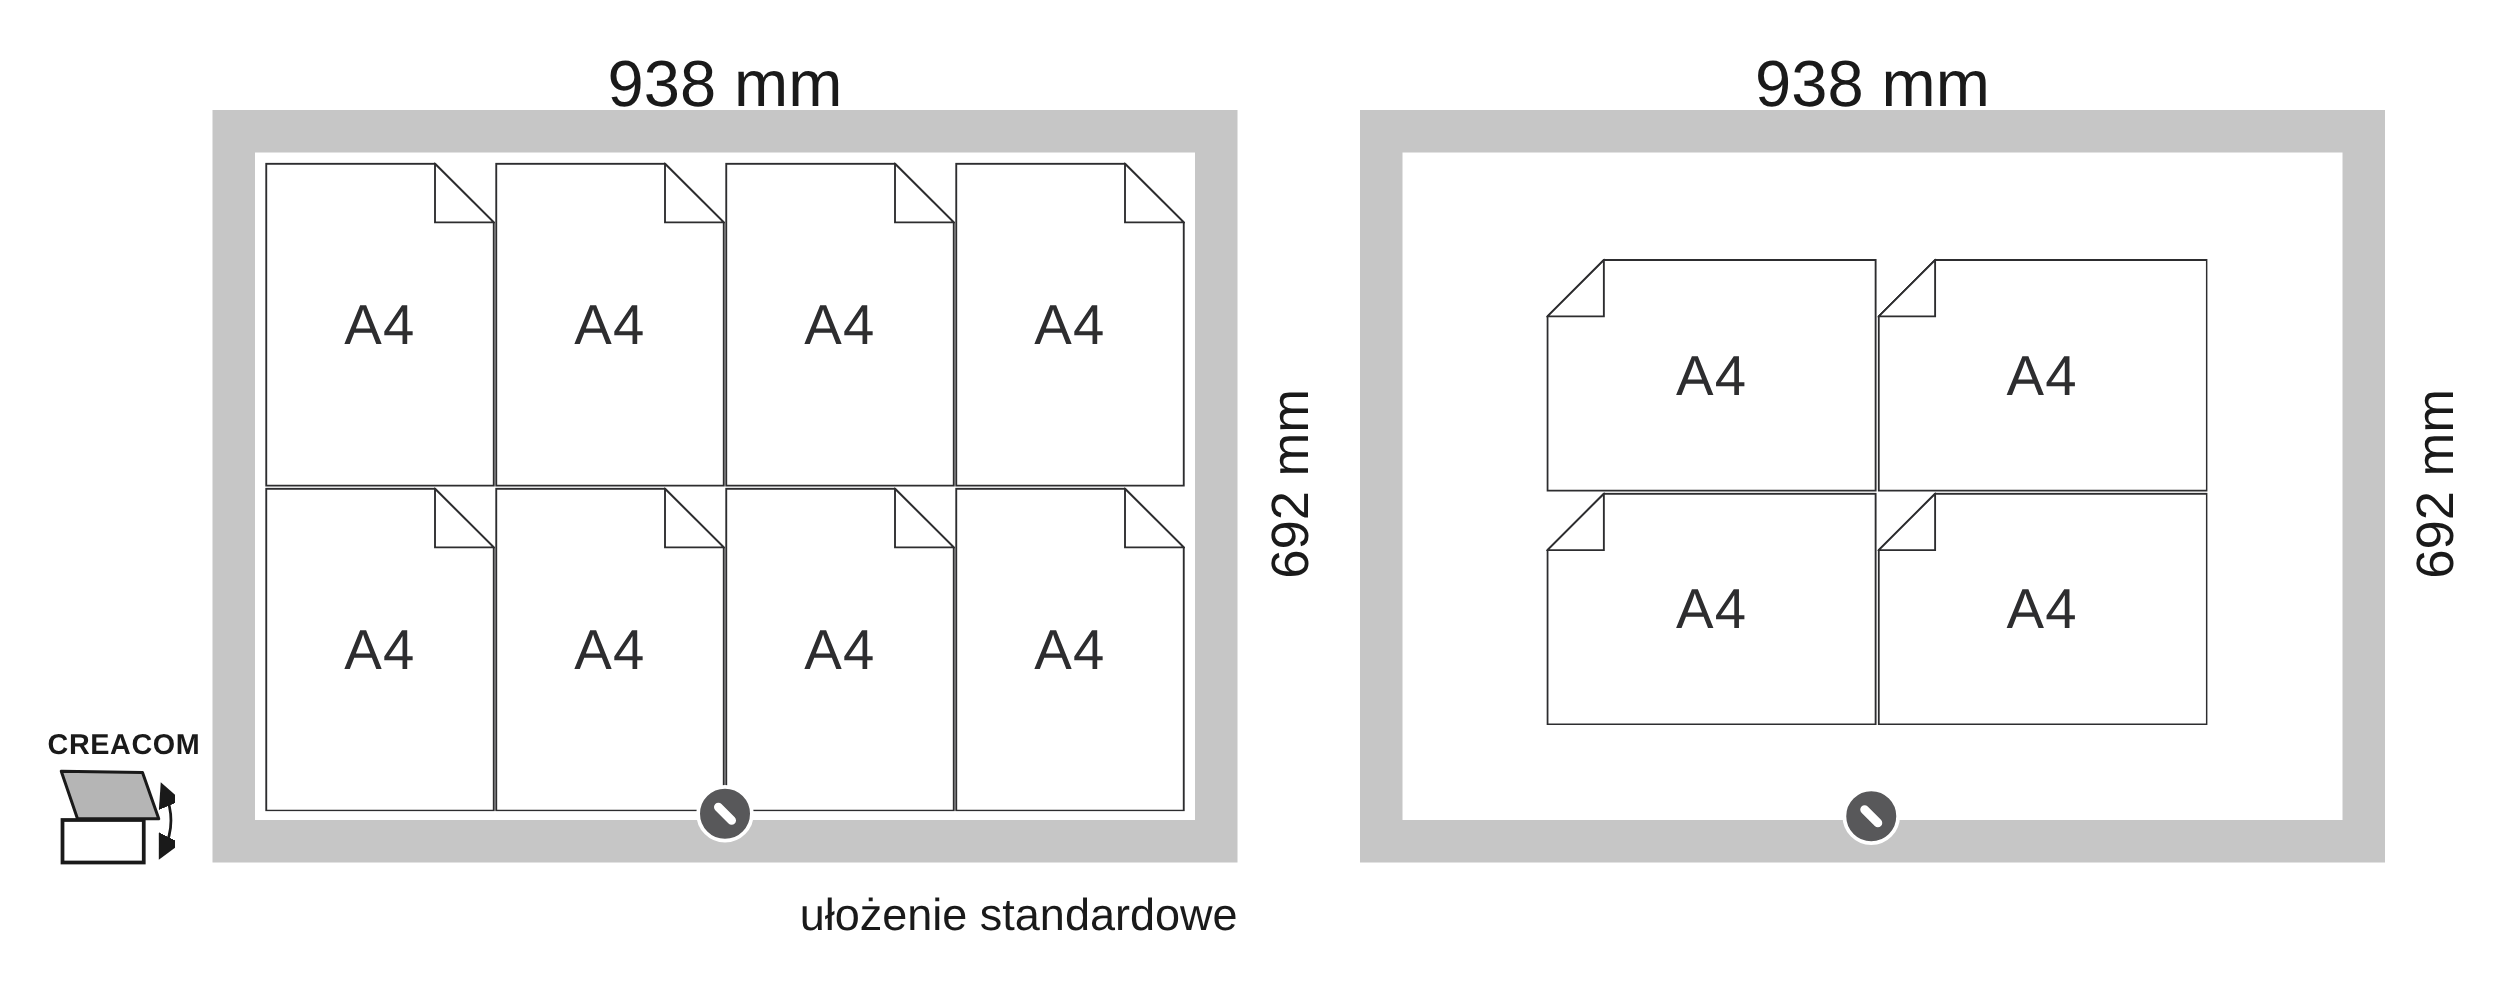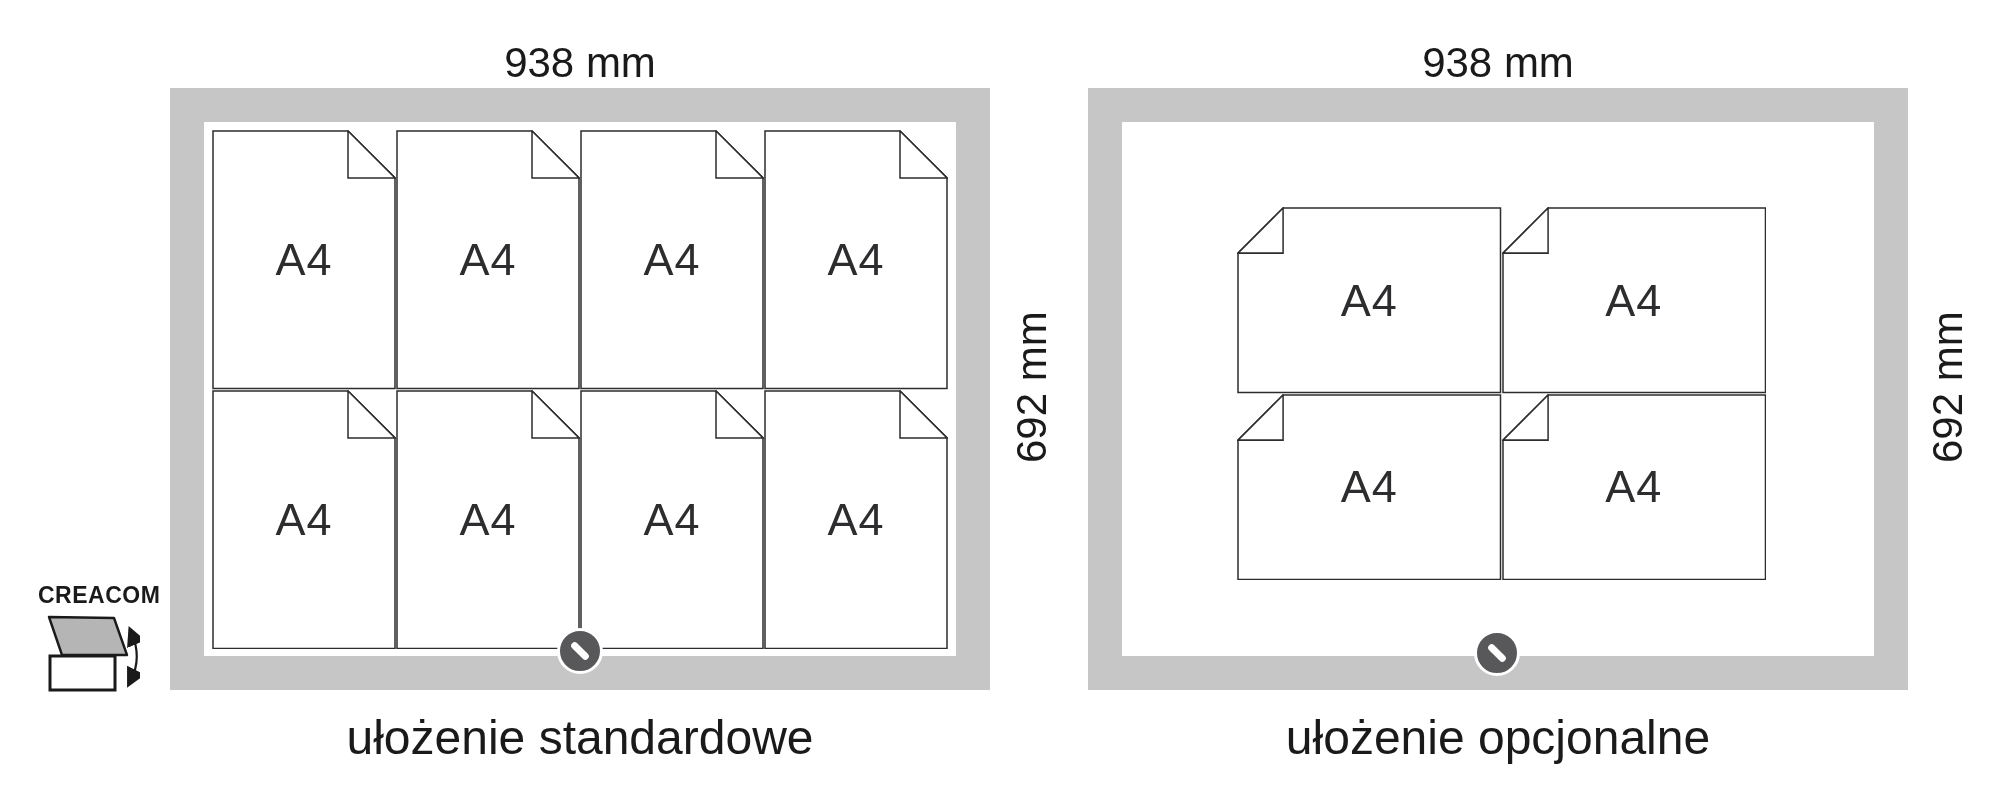--- a/index.html
+++ b/index.html
@@ -8,24 +8,24 @@
     --lock-fill:#58585a;
     --lock-ring:#ffffff;
     --door-fill:#b5b5b5;
     --text:#1a1a1a;
   }
   *{margin:0;padding:0;box-sizing:border-box;}
   html,body{background:#ffffff;}
   body{font-family:"Liberation Sans", sans-serif;color:var(--text);}
   .canvas{position:relative;width:2000px;height:799px;background:#ffffff;overflow:hidden;}
 
-  .dim-top{position:absolute;text-align:center;font-size:42px;line-height:1;color:var(--text);}
+  .dim-top{position:absolute;text-align:center;font-size:52px;line-height:1;color:var(--text);}
   .dim-side{position:absolute;width:150px;height:42px;text-align:center;font-size:42px;line-height:1;
             transform:rotate(-90deg);transform-origin:center center;color:var(--text);white-space:nowrap;}
-  .caption{position:absolute;text-align:center;font-size:48px;line-height:1.1;color:var(--text);}
+  .caption{position:absolute;text-align:right;font-size:36px;line-height:1.1;color:var(--text);}
 
   .frame{position:absolute;width:820px;height:602px;background:#ffffff;border:34px solid var(--frame);}
 
   .sheets{position:absolute;display:grid;}
   .sheets.portrait{grid-template-columns:repeat(4,1fr);grid-template-rows:repeat(2,1fr);}
   .sheets.landscape{grid-template-columns:repeat(2,1fr);grid-template-rows:repeat(2,1fr);}
   .sheet{position:relative;display:flex;align-items:center;justify-content:center;}
   .sheet svg{position:absolute;inset:0;width:100%;height:100%;display:block;}
   .sheet .paper-shape{fill:#ffffff;stroke:var(--line);stroke-width:1.5;stroke-linejoin:miter;}
   .sheet .fold-shape{fill:#ffffff;stroke:var(--line);stroke-width:1.5;stroke-linejoin:miter;}
@@ -155,21 +155,20 @@
       <span class="a4-label">A4</span>
     </div>
   </div>
 
   <div class="lock" style="left:1474px;top:630px;">
     <span class="slash"></span>
   </div>
 
   <div class="dim-side" style="left:1873px;top:367px;">692 mm</div>
 
-  <div class="caption" style="left:1088px;top:712px;width:820px;">ułożenie opcjonalne</div>
 
   <div class="logo" style="left:38px;top:584px;">
     <div class="brand">CREACOM</div>
     <svg width="96" height="80" viewBox="0 0 96 80">
       <defs>
         <marker id="ah" markerWidth="9" markerHeight="9" refX="5" refY="4.5" orient="auto-start-reverse">
           <path d="M0,0 L9,4.5 L0,9 z" fill="#1a1a1a"></path>
         </marker>
       </defs>
       <rect class="case-body" x="6" y="44" width="65" height="34"></rect>

